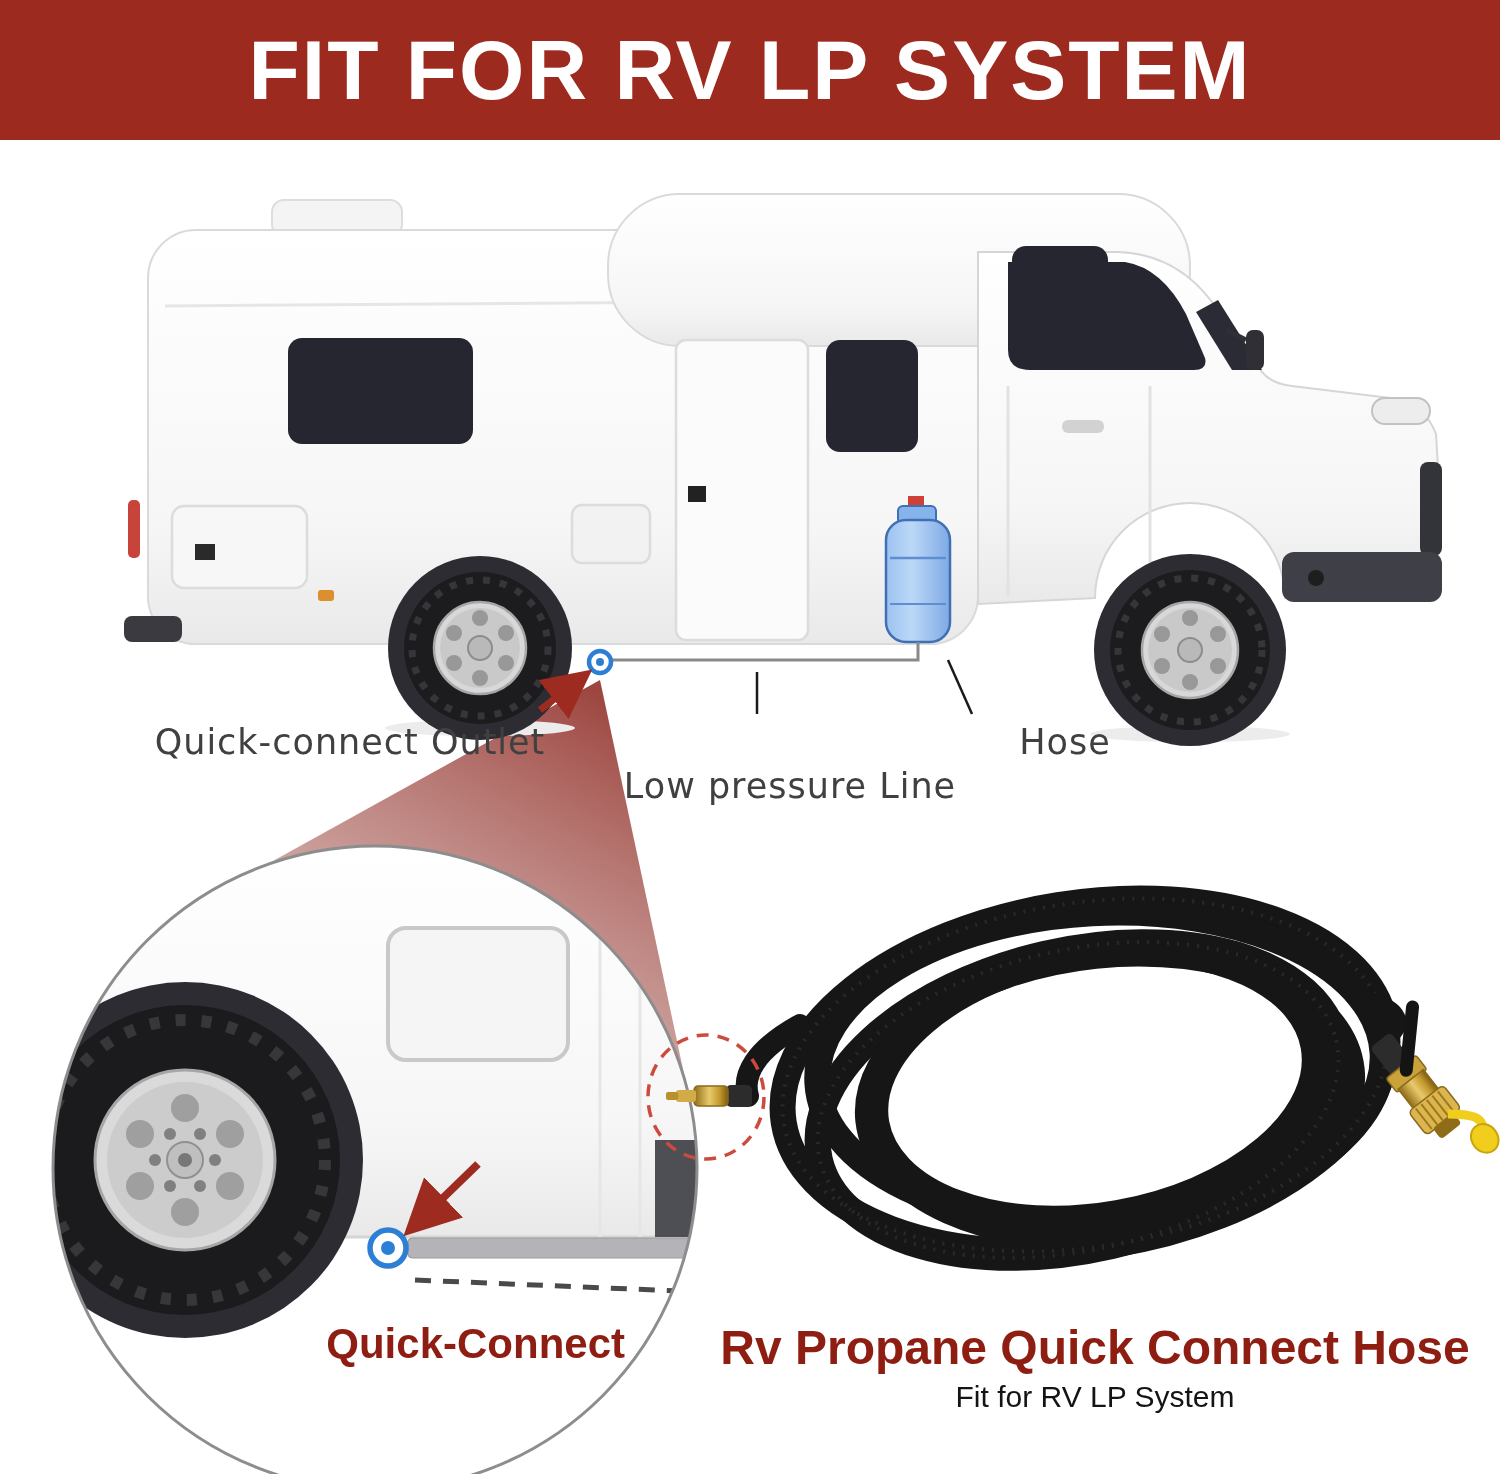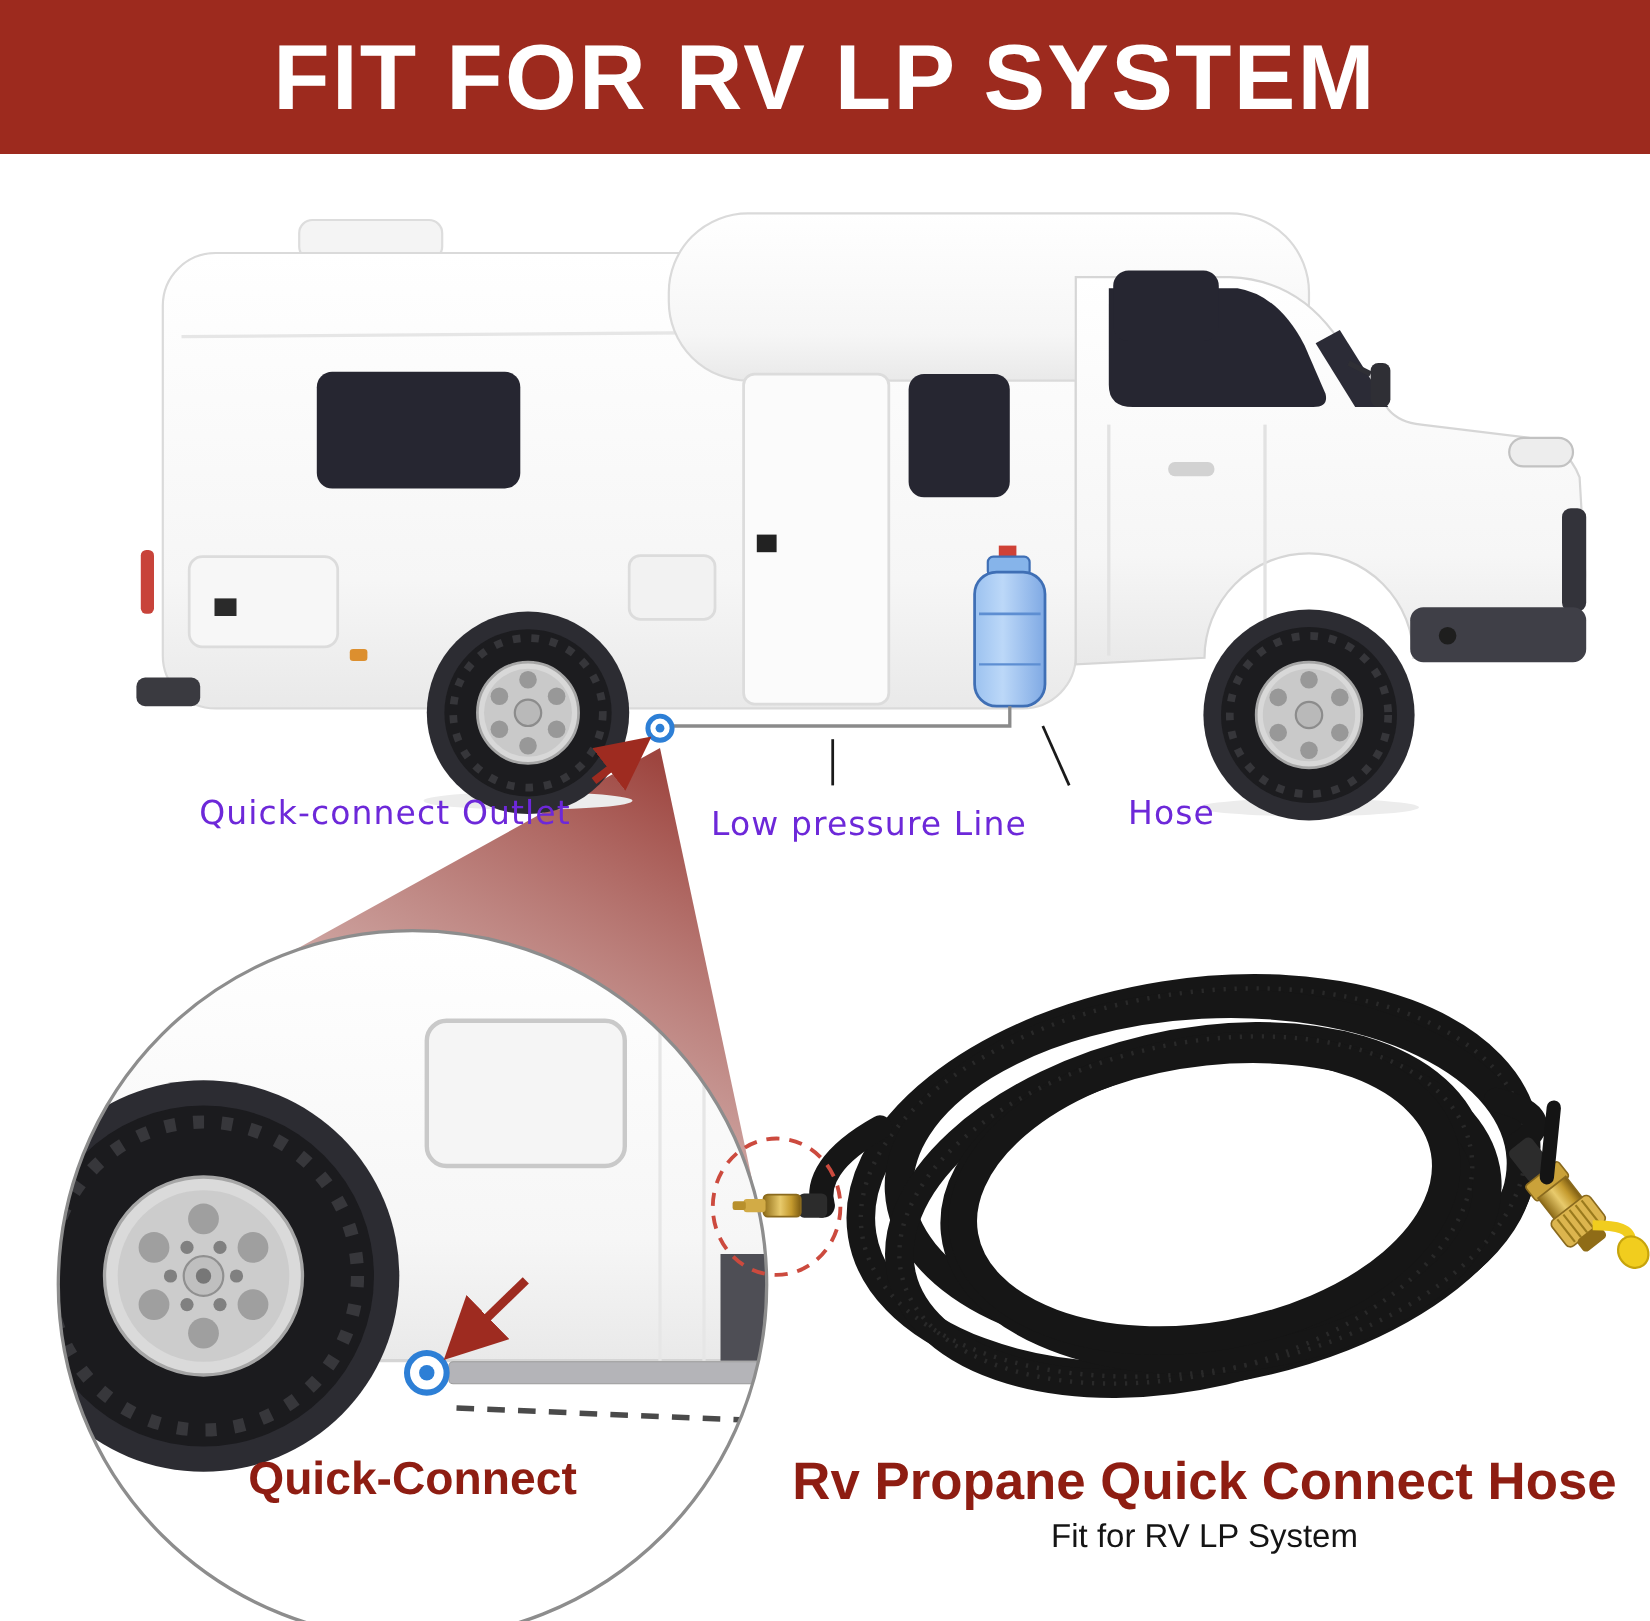--- a/index.html
+++ b/index.html
@@ -12,29 +12,29 @@
     background:var(--banner-bg,#9D2A1E);
     display:flex;align-items:center;justify-content:center;z-index:3;
   }
   .banner h1{
     margin:0;color:var(--banner-text,#ffffff);
     font-size:84px;font-weight:800;letter-spacing:2px;white-space:nowrap;
   }
   #art{position:absolute;top:0;left:0;z-index:1;}
   .callout{
     position:absolute;z-index:2;text-align:center;
-    font-family:"DejaVu Sans",sans-serif;font-size:30px;color:#6d28d9;
+    font-family:"DejaVu Sans",sans-serif;font-size:35px;color:#404040;
     letter-spacing:1px;white-space:nowrap;
   }
   .callout.outlet{left:115px;top:722px;width:470px;}
-  .callout.line{left:600px;top:732px;width:380px;}
+  .callout.line{left:600px;top:766px;width:380px;}
   .callout.tank{left:985px;top:722px;width:160px;}
   .zoom-label{
     position:absolute;z-index:2;left:125px;top:1320px;width:500px;
-    text-align:center;font-size:42px;font-weight:bold;
+    text-align:right;font-size:42px;font-weight:bold;
     color:var(--heading-red,#7A1511);white-space:nowrap;
   }
   .product-title{
     position:absolute;z-index:2;left:700px;top:1320px;width:790px;
     text-align:center;font-size:48px;font-weight:bold;
     color:var(--heading-red,#8E1D12);white-space:nowrap;
   }
   .product-subtitle{
     position:absolute;z-index:2;left:700px;top:1380px;width:790px;
     text-align:center;font-size:30px;color:#141414;white-space:nowrap;

